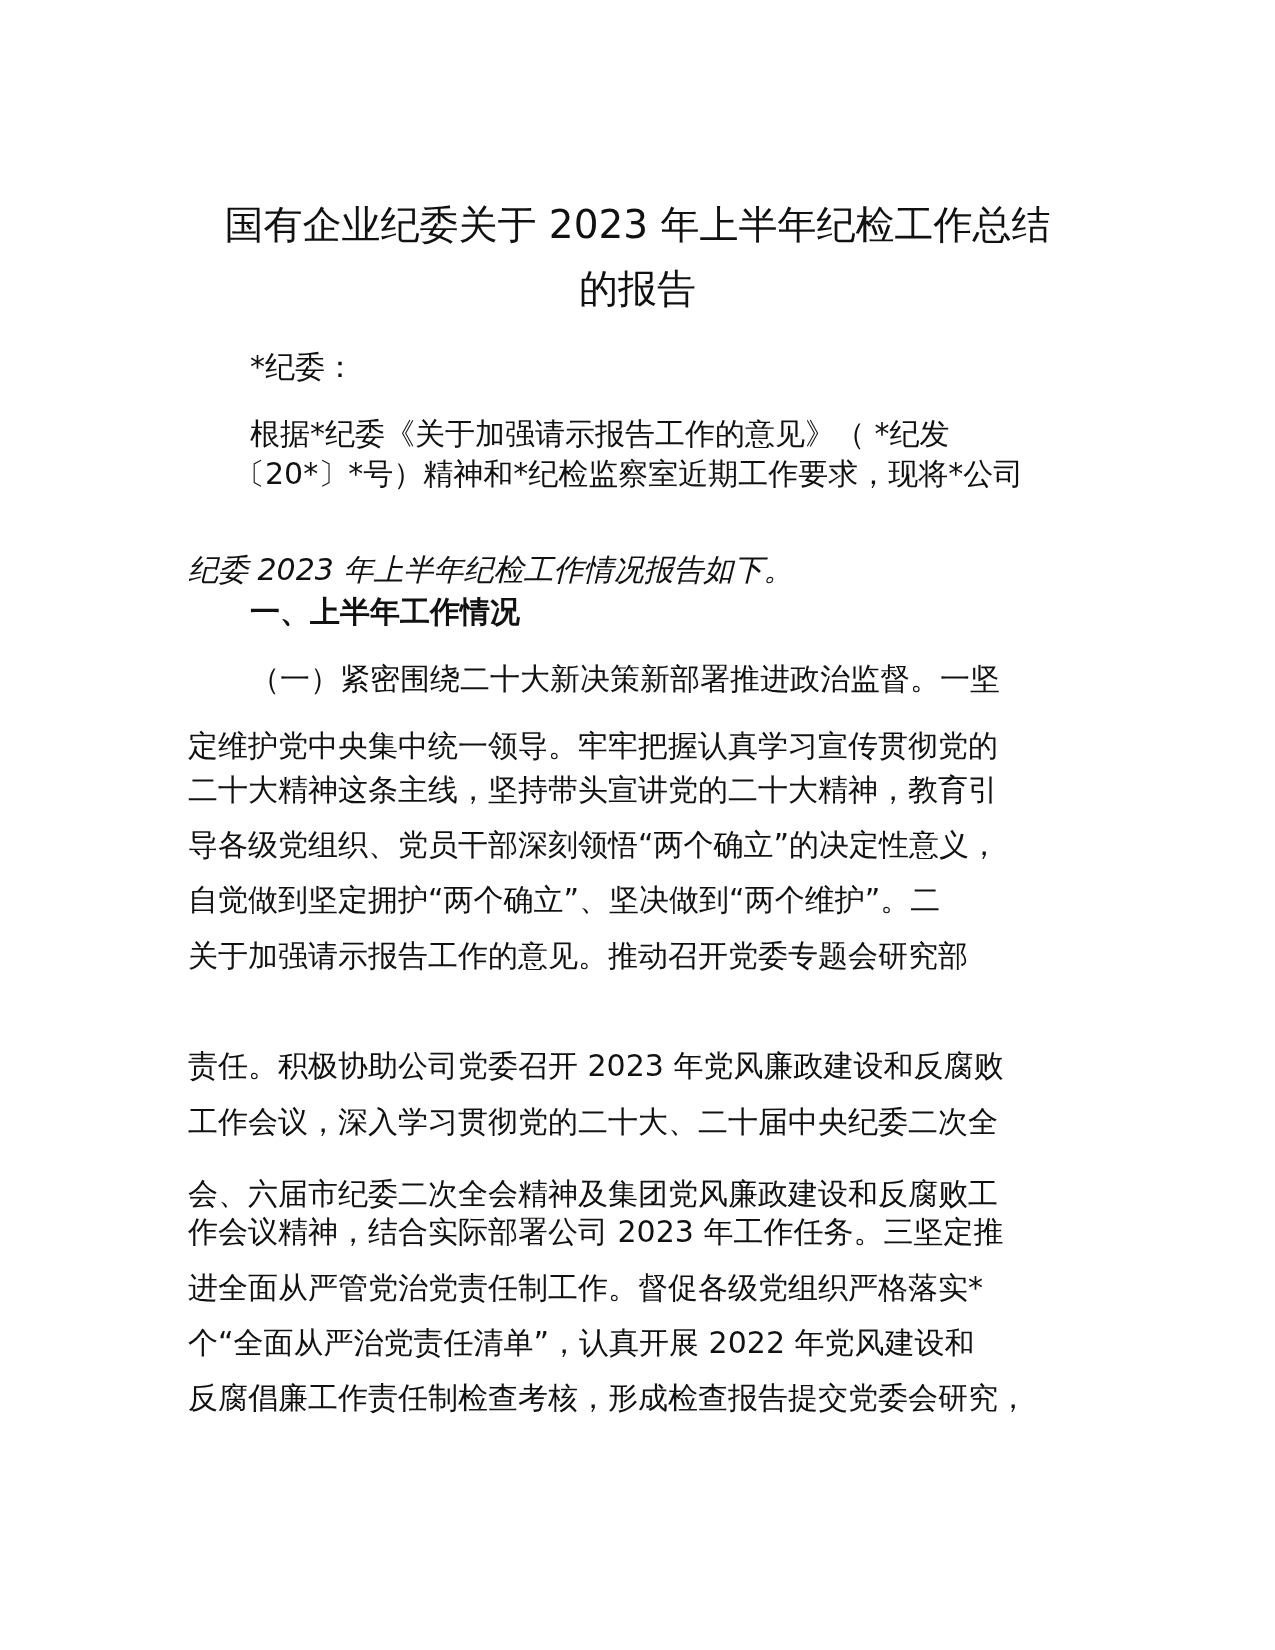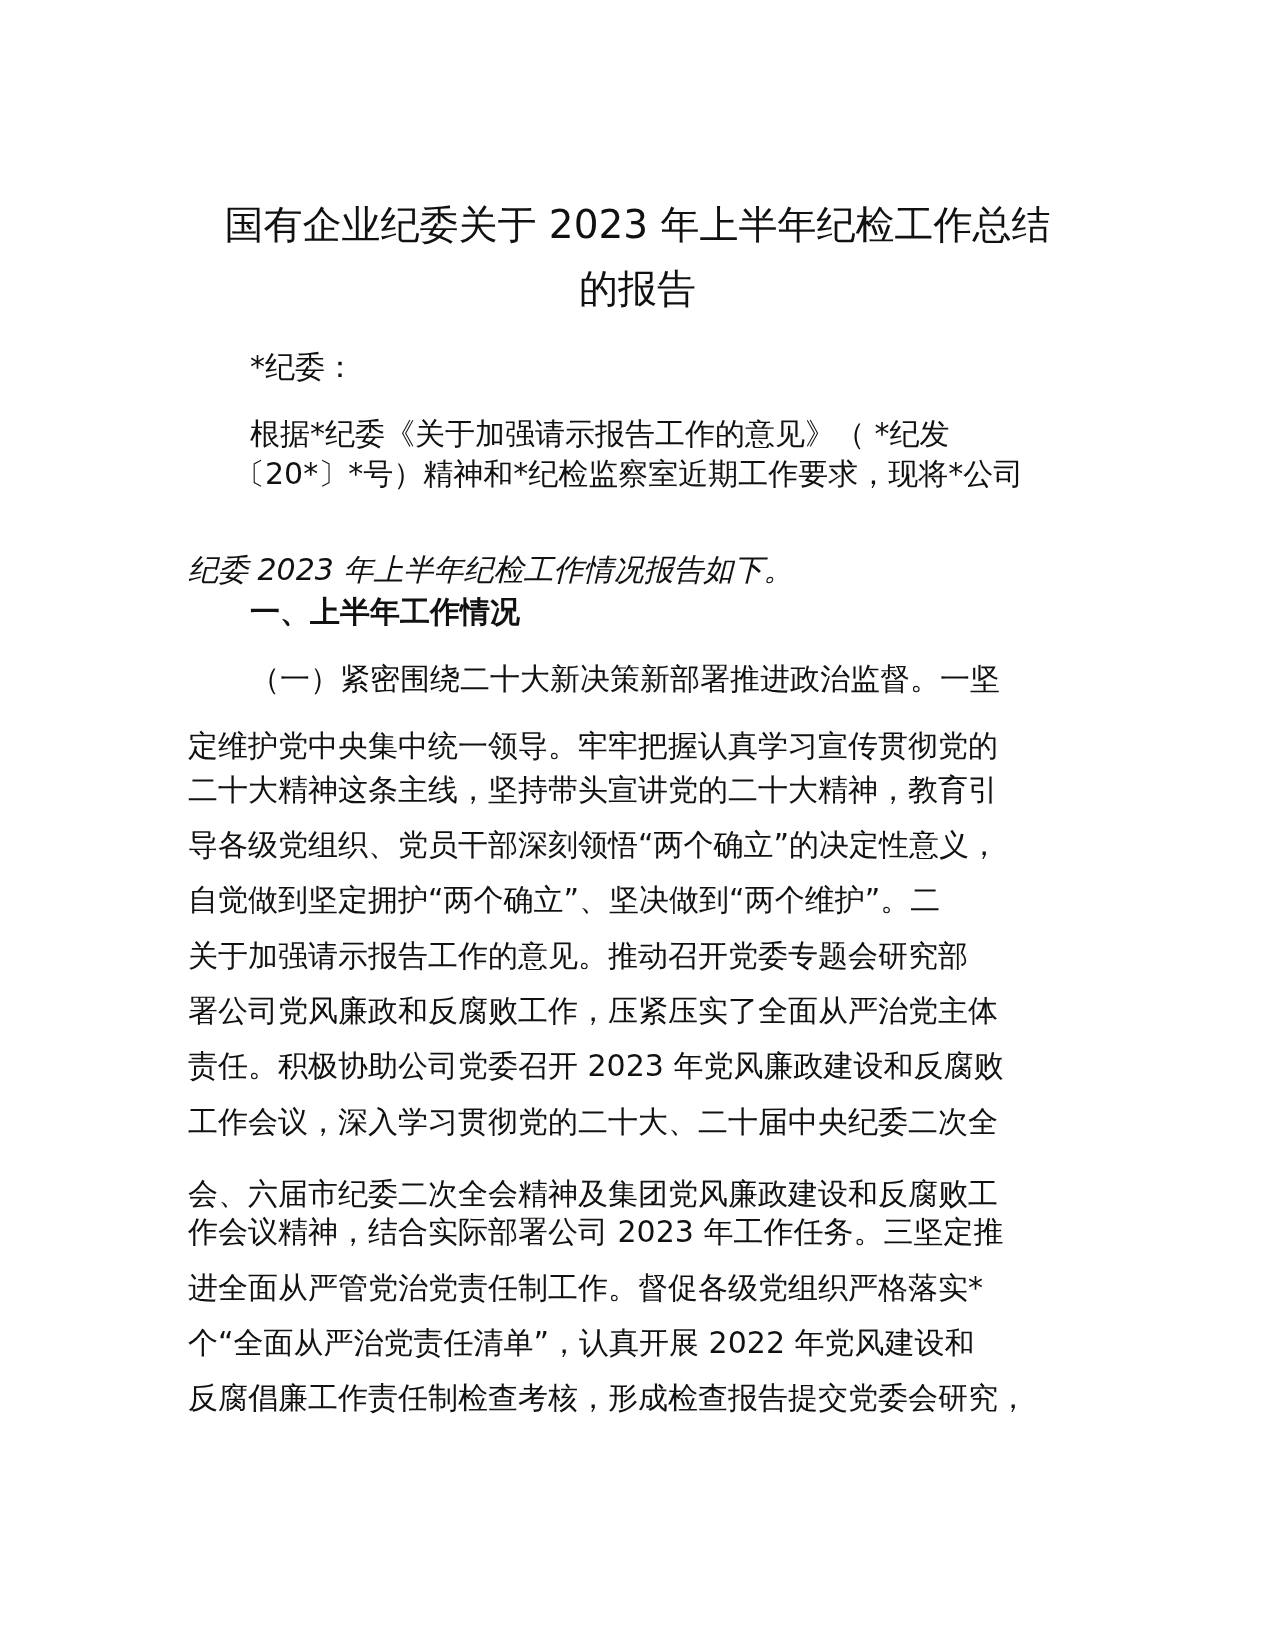--- a/index.html
+++ b/index.html
@@ -58,21 +58,20 @@
   <div class="line" style="top:550px;font-style:italic;">纪委 2023 年上半年纪检工作情况报告如下。</div>
 
   <div class="line indent" style="top:592px;font-weight:bold;">一、上半年工作情况</div>
 
   <div class="line indent" style="top:659px;">（一）紧密围绕二十大新决策新部署推进政治监督。一坚</div>
   <div class="line" style="top:714px;margin-top:12px;">定维护党中央集中统一领导。牢牢把握认真学习宣传贯彻党的</div>
   <div class="line" style="top:770px;">二十大精神这条主线，坚持带头宣讲党的二十大精神，教育引</div>
   <div class="line" style="top:825px;">导各级党组织、党员干部深刻领悟“两个确立”的决定性意义，</div>
   <div class="line" style="top:880px;">自觉做到坚定拥护“两个确立”、坚决做到“两个维护”。二</div>
   <div class="line" style="top:936px;">关于加强请示报告工作的意见。推动召开党委专题会研究部</div>
-  <div class="line" style="top:991px;">署公司党风廉政和反腐败工作，压紧压实了全面从严治党主体</div>
   <div class="line" style="top:1046px;">责任。积极协助公司党委召开 2023 年党风廉政建设和反腐败</div>
   <div class="line" style="top:1102px;">工作会议，深入学习贯彻党的二十大、二十届中央纪委二次全</div>
   <div class="line" style="top:1157px;margin-top:17px;">会、六届市纪委二次全会精神及集团党风廉政建设和反腐败工</div>
   <div class="line" style="top:1212px;">作会议精神，结合实际部署公司 2023 年工作任务。三坚定推</div>
   <div class="line" style="top:1268px;">进全面从严管党治党责任制工作。督促各级党组织严格落实*</div>
   <div class="line" style="top:1323px;">个“全面从严治党责任清单”，认真开展 2022 年党风建设和</div>
   <div class="line" style="top:1378px;">反腐倡廉工作责任制检查考核，形成检查报告提交党委会研究，</div>
 </div>
 
 </body></html>

